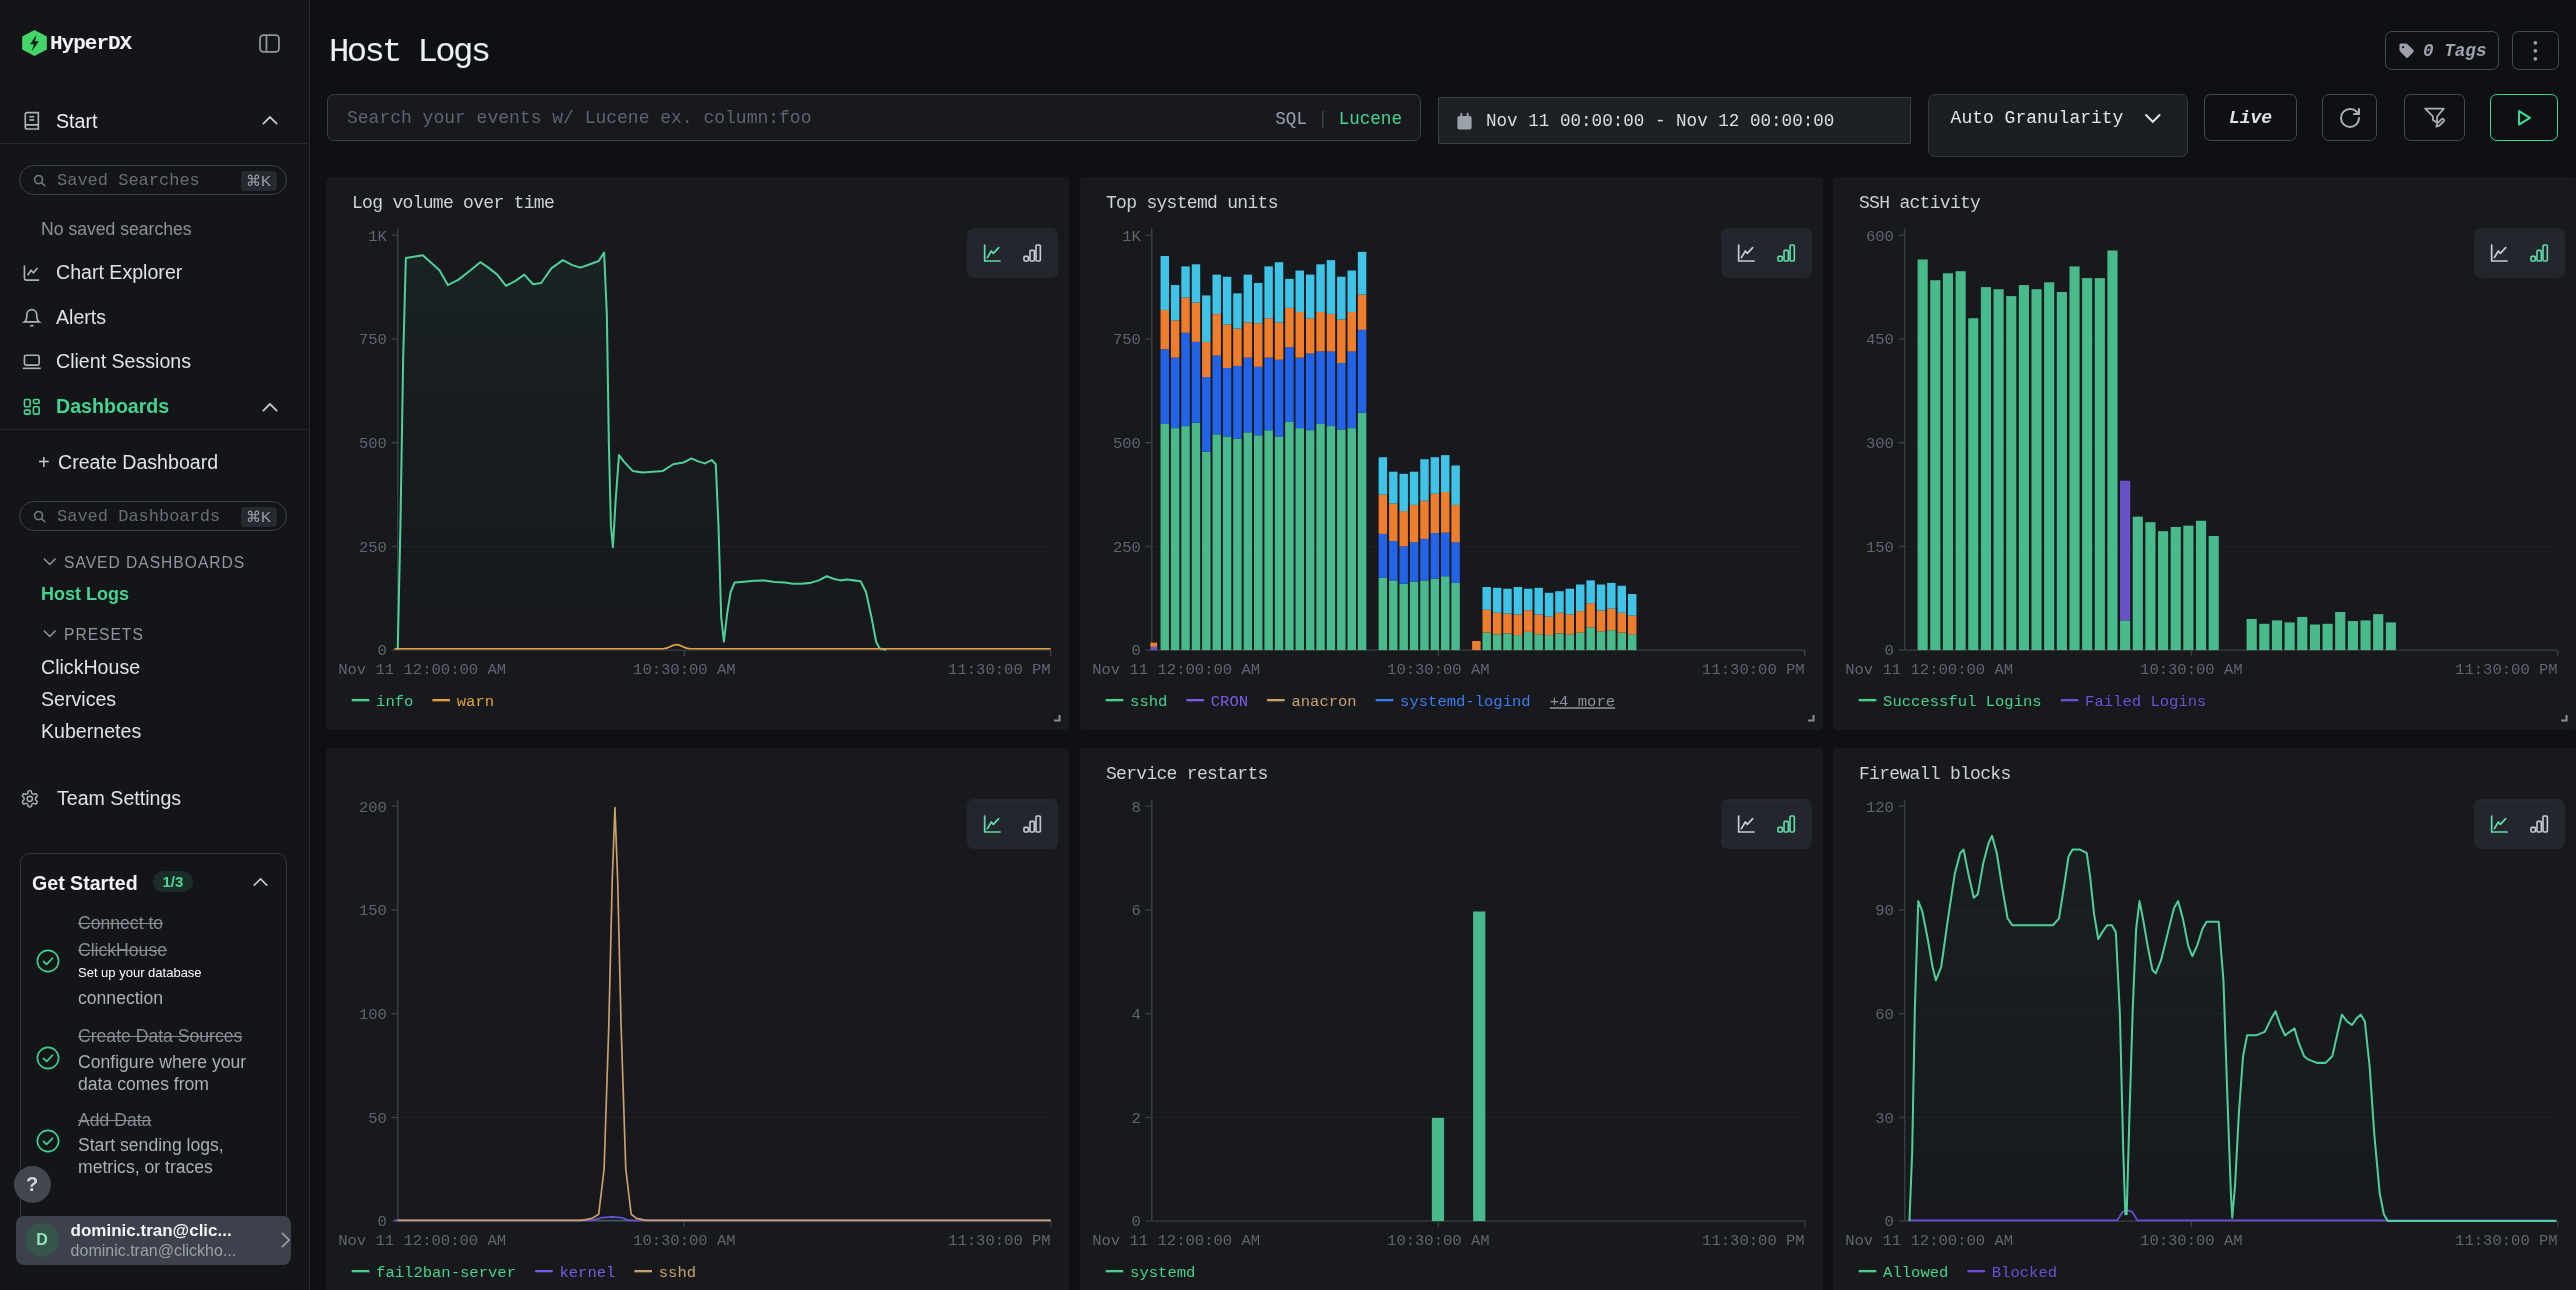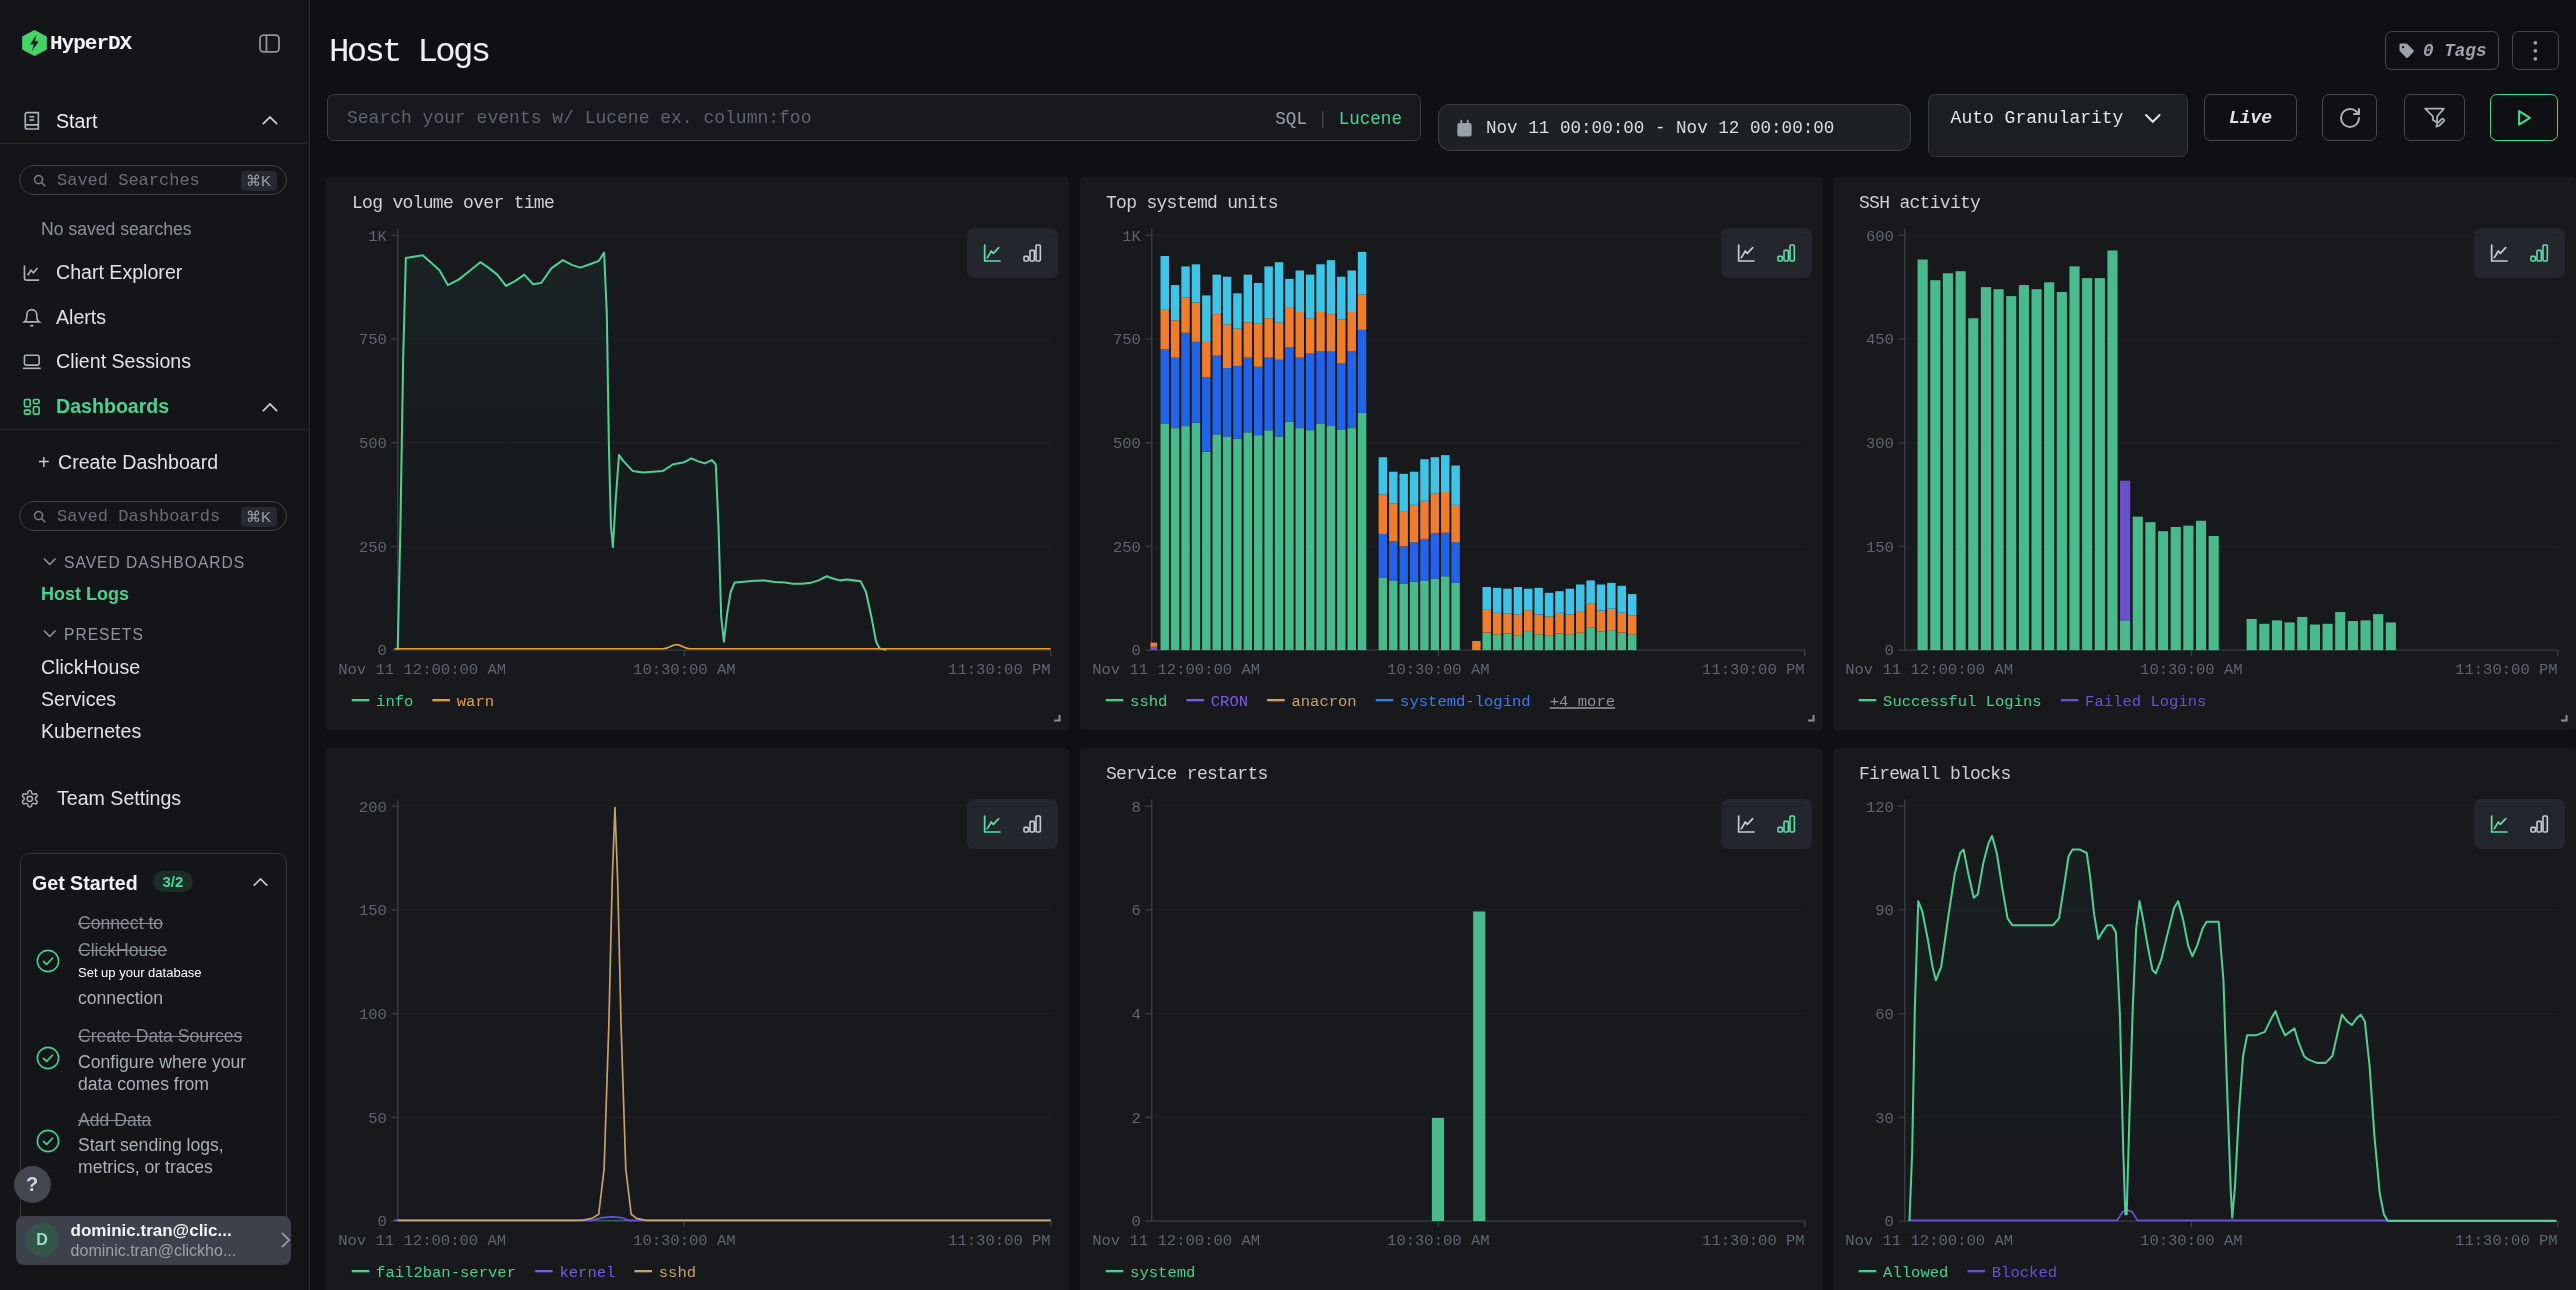--- a/index.html
+++ b/index.html
@@ -100,21 +100,21 @@
   <div class="srow" style="left:41px;top:722px;height:19px">Kubernetes</div>
 
   <svg class="abs" style="left:20px;top:789px" width="19.6" height="19.6" viewBox="0 0 24 24" fill="none" stroke="#aab2ba" stroke-width="1.8">
       <circle cx="12" cy="12" r="3.2"></circle>
       <path d="M12.22 2h-.44a2 2 0 0 0-2 2v.18a2 2 0 0 1-1 1.73l-.43.25a2 2 0 0 1-2 0l-.15-.08a2 2 0 0 0-2.73.73l-.22.38a2 2 0 0 0 .73 2.73l.15.1a2 2 0 0 1 1 1.72v.51a2 2 0 0 1-1 1.74l-.15.09a2 2 0 0 0-.73 2.73l.22.38a2 2 0 0 0 2.73.73l.15-.08a2 2 0 0 1 2 0l.43.25a2 2 0 0 1 1 1.73V20a2 2 0 0 0 2 2h.44a2 2 0 0 0 2-2v-.18a2 2 0 0 1 1-1.73l.43-.25a2 2 0 0 1 2 0l.15.08a2 2 0 0 0 2.73-.73l.22-.39a2 2 0 0 0-.73-2.73l-.15-.08a2 2 0 0 1-1-1.74v-.5a2 2 0 0 1 1-1.74l.15-.09a2 2 0 0 0 .73-2.73l-.22-.38a2 2 0 0 0-2.73-.73l-.15.08a2 2 0 0 1-2 0l-.43-.25a2 2 0 0 1-1-1.73V4a2 2 0 0 0-2-2z"></path>
     </svg>
   <div class="srow" style="left:57px;top:789px;height:19px">Team Settings</div>
 
   <div class="abs" style="left:20px;top:853px;width:267px;height:411px;border:1.4px solid #33373d;border-radius:9.5px"></div>
   <div class="abs" style="left:32px;top:872px;font-family:'Liberation Sans',sans-serif;font-size:19.6px;font-weight:bold;color:#f0f2f4">Get Started</div>
-  <div class="abs" style="left:153px;top:871px;background:rgba(69,212,143,0.13);border-radius:10.8px;padding:2px 9.5px;font-family:'Liberation Sans',sans-serif;font-size:15px;font-weight:bold;color:#4ad695">3/2</div>
+  <div class="abs" style="left:153px;top:871px;background:rgba(69,212,143,0.13);border-radius:10.8px;padding:2px 9.5px;font-family:'Liberation Sans',sans-serif;font-size:15px;font-weight:bold;color:#4ad695">1/3</div>
   <svg class="abs" style="left:253px;top:877px" width="15" height="10" viewBox="0 0 24 16" fill="none" stroke="#c6cad0" stroke-width="2.6" stroke-linecap="round">
       <path d="M2 13 L12 3 L22 13"></path>
     </svg>
 <svg class="abs" style="left:36px;top:949px" width="24" height="24" viewBox="0 0 35 35" fill="none">
       <circle cx="17.5" cy="17.5" r="15.5" stroke="#3fcf8e" stroke-width="2.4"></circle>
       <path d="M11 18 l4.5 4.5 L24 13.5" stroke="#3fcf8e" stroke-width="2.6" fill="none" stroke-linecap="round" stroke-linejoin="round"></path>
     </svg>
     <div class="abs" style="left:78px;top:913px;font-family:'Liberation Sans',sans-serif;font-size:17.6px;color:#878e96;text-decoration:line-through">Connect to</div>
     <div class="abs" style="left:78px;top:940px;font-family:'Liberation Sans',sans-serif;font-size:17.6px;color:#878e96;text-decoration:line-through">ClickHouse</div>
     <div class="abs" style="left:78px;top:965px;font-family:'Liberation Sans',sans-serif;font-size:13px;color:#ffffff">Set up your database</div>
@@ -158,21 +158,21 @@
       <circle cx="3.5" cy="16" r="2.8"></circle>
       <circle cx="3.5" cy="28" r="2.8"></circle>
     </svg>
 </div>
 
 <div class="abs" style="left:327px;top:94px;width:1094px;height:47px;border:1.4px solid #3b4046;border-radius:6.8px;background:#17191e">
   <div class="abs" style="left:19px;top:13px;font-size:18px;color:#5d646d">Search your events w/ Lucene ex. column:foo</div>
   <div class="abs" style="right:18px;top:13.5px;font-size:17.6px;color:#9aa1ab">SQL <span style="color:#3f444b">|</span> <span style="color:#45d48f">Lucene</span></div>
 </div>
 
-<div class="abs" style="left:1438px;top:104px;width:473px;height:47px;border:1.4px solid #3b4046;border-radius:12px;background:#1d2025">
+<div class="abs" style="left:1438px;top:97px;width:473px;height:47px;border:1.4px solid #3b4046;border-radius:1px;background:#1d2025">
   <svg class="abs" style="left:16px;top:13.5px" width="19" height="19" viewBox="0 0 24 24" fill="#9aa1ab">
       <path d="M8 2v3M16 2v3" stroke="#9aa1ab" stroke-width="2.4" stroke-linecap="round"></path>
       <rect x="3" y="5" width="18" height="17" rx="2.5"></rect>
     </svg>
   <div class="abs" style="left:47px;top:13px;font-size:17.6px;color:#d9dde2">Nov 11 00:00:00 - Nov 12 00:00:00</div>
 </div>
 
 <div class="abs" style="left:1928px;top:94px;width:260px;height:63px;border:1.4px solid #34383f;border-radius:6.8px;background:#1b1e23">
   <div class="abs" style="left:21.6px;top:13px;font-size:18px;color:#e3e6ea">Auto Granularity</div>
   <svg class="abs" style="left:215px;top:18px" width="17.6" height="11.5" viewBox="0 0 26 17" fill="none" stroke="#dfe3e8" stroke-width="3" stroke-linecap="round">

